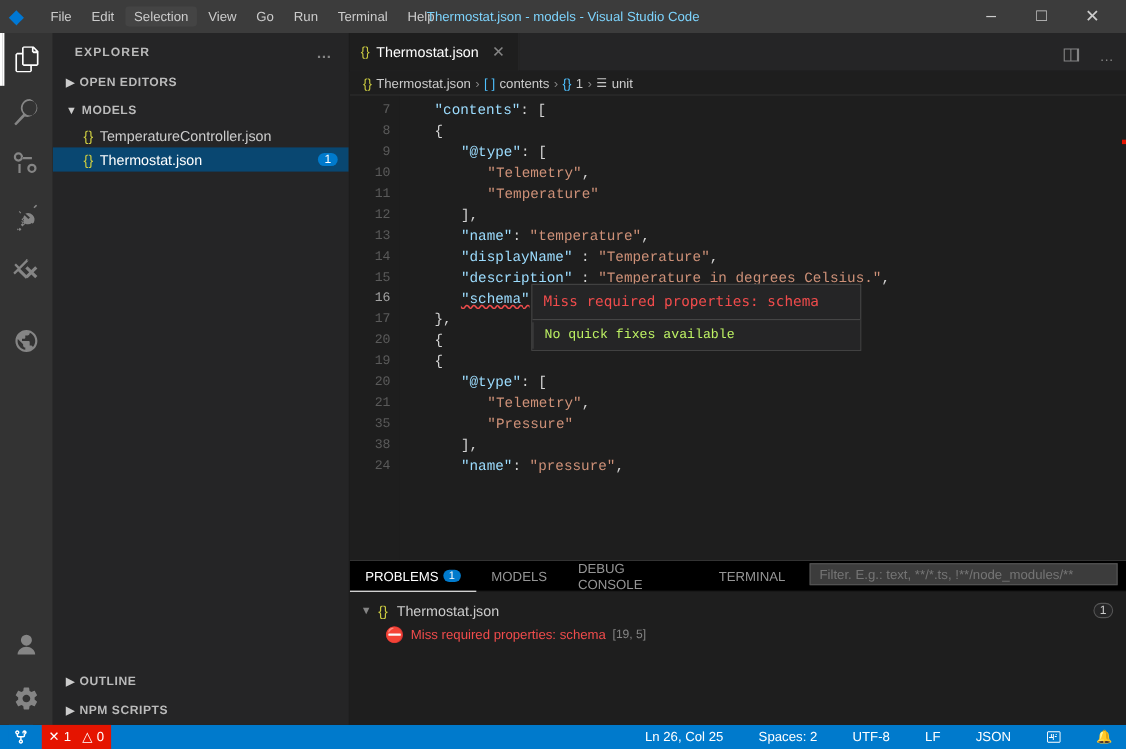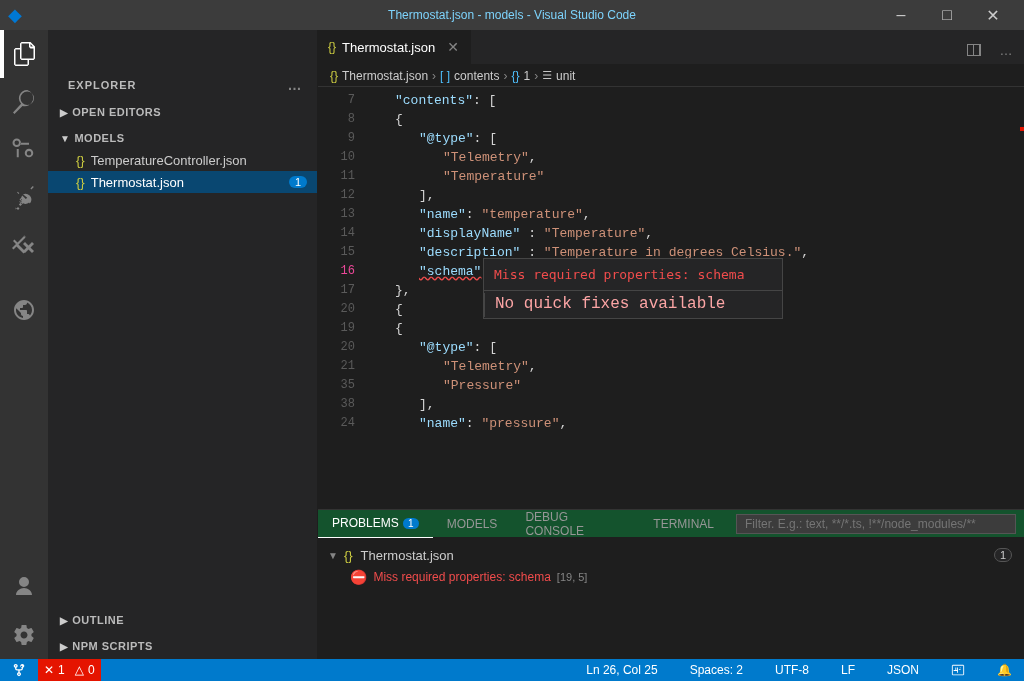--- a/index.html
+++ b/index.html
@@ -36,21 +36,21 @@
     #activity-bar .bottom { margin-top: auto; }
 
     
     #sidebar {
       width: 270px; background: #252526; flex-shrink: 0; overflow: hidden;
       display: flex; flex-direction: column; border-right: 1px solid #1e1e1e;
     }
     #sidebar-header {
       padding: 8px 12px 4px 20px; font-size: 11px; font-weight: 700;
       letter-spacing: 1px; color: #bbbbbb; text-transform: uppercase;
-      display: flex; align-items: center; justify-content: space-between; margin-top: 37px;
+      display: flex; align-items: center; justify-content: space-between;
     }
     .sidebar-actions { display: flex; gap: 4px; }
     .sidebar-action-btn { width: 20px; height: 20px; display: flex; align-items: center; justify-content: center; cursor: pointer; color: #858585; font-size: 14px; border-radius: 3px; }
 
     .tree-section { padding: 2px 0; }
     .tree-item {
       height: 22px; display: flex; align-items: center; padding-left: 12px;
       cursor: pointer; font-size: 13px; color: #cccccc;
     }
     .tree-item.section-header { font-size: 11px; font-weight: 700; color: #bbbbbb; text-transform: uppercase; letter-spacing: 0.5px; }
@@ -120,32 +120,32 @@
     }
     .tooltip-actions {
       display: flex; align-items: center; gap: 0;
       border-top: 1px solid #454545; background: #252526;
     }
     .tooltip-action-btn {
       padding: 4px 10px; font-size: 12px; cursor: pointer; color: #cccccc; white-space: nowrap;
     }
     .tooltip-action-key { color: #858585; font-size: 11px; }
     .tooltip-divider { width: 1px; background: #454545; height: 24px; }
-    .tooltip-no-fix { padding: 4px 10px; font-size: 16px; color: #fca5a5; }
+    .tooltip-no-fix { padding: 4px 10px; font-size: 12px; color: #bef264; }
 
     
     .squiggly { text-decoration: underline; text-decoration-color: #f14c4c; text-decoration-style: wavy; }
 
     
     #bottom-panel {
       height: 150px; background: #1e1e1e; border-top: 1px solid #333;
       display: flex; flex-direction: column; flex-shrink: 0;
     }
     #panel-tabs {
-      display: flex; background: #14532d; height: 28px; align-items: center;
+      display: flex; background: #000000; height: 28px; align-items: flex-start;
       border-bottom: 1px solid #1e1e1e;
     }
     .panel-tab {
       padding: 4px 14px; cursor: pointer; font-size: 12px; color: #969696;
       height: 28px; display: flex; align-items: center; gap: 4px;
     }
     .panel-tab.active { color: #ffffff; border-bottom: 1px solid #ffffff; }
     .panel-tab .panel-badge { background: #007acc; color: white; border-radius: 10px; padding: 0 5px; font-size: 10px; min-width: 16px; text-align: center; }
     #panel-filter { margin-left: auto; display: flex; align-items: center; padding: 2px 8px; }
     #panel-filter input { background: #3c3c3c; border: 1px solid #555; color: #cccccc; padding: 2px 8px; font-size: 12px; width: 280px; outline: none; }
@@ -173,20 +173,30 @@
     .status-right { margin-left: auto; display: flex; align-items: flex-end; gap: 24px; }
     .status-item { display: flex; align-items: center; gap: 3px; cursor: pointer; padding: 0 4px; height: 22px; }
     .status-error { background: #e51400; padding: 0 6px; height: 22px; display: flex; align-items: center; gap: 4px; cursor: pointer; }
   </style>
 </head>
 <body>
 
 <div id="titlebar">
   <div class="left">
     <span class="vscode-icon">◆</span>
+    <div class="menu">
+      <span class="menu-item">File</span>
+      <span class="menu-item">Edit</span>
+      <span class="menu-item active">Selection</span>
+      <span class="menu-item">View</span>
+      <span class="menu-item">Go</span>
+      <span class="menu-item">Run</span>
+      <span class="menu-item">Terminal</span>
+      <span class="menu-item">Help</span>
+    </div>
   </div>
   <span class="title">Thermostat.json - models - Visual Studio Code</span>
   <div class="controls">
     <div class="ctrl-btn">–</div>
     <div class="ctrl-btn">□</div>
     <div class="ctrl-btn close">✕</div>
   </div>
 </div>
 
 <div id="main">
@@ -329,21 +339,21 @@
       <div id="line-numbers">
         <div class="line-num">7</div>
         <div class="line-num">8</div>
         <div class="line-num">9</div>
         <div class="line-num">10</div>
         <div class="line-num">11</div>
         <div class="line-num">12</div>
         <div class="line-num">13</div>
         <div class="line-num">14</div>
         <div class="line-num">15</div>
-        <div class="line-num" style="color:#ec4899;">16</div>
+        <div class="line-num" style="color:#a3a3a3;">16</div>
         <div class="line-num">17</div>
         <div class="line-num">20</div>
         <div class="line-num">19</div>
         <div class="line-num">20</div>
         <div class="line-num">21</div>
         <div class="line-num">35</div>
         <div class="line-num">38</div>
         <div class="line-num">24</div>
       </div>
       <div id="code-content">

